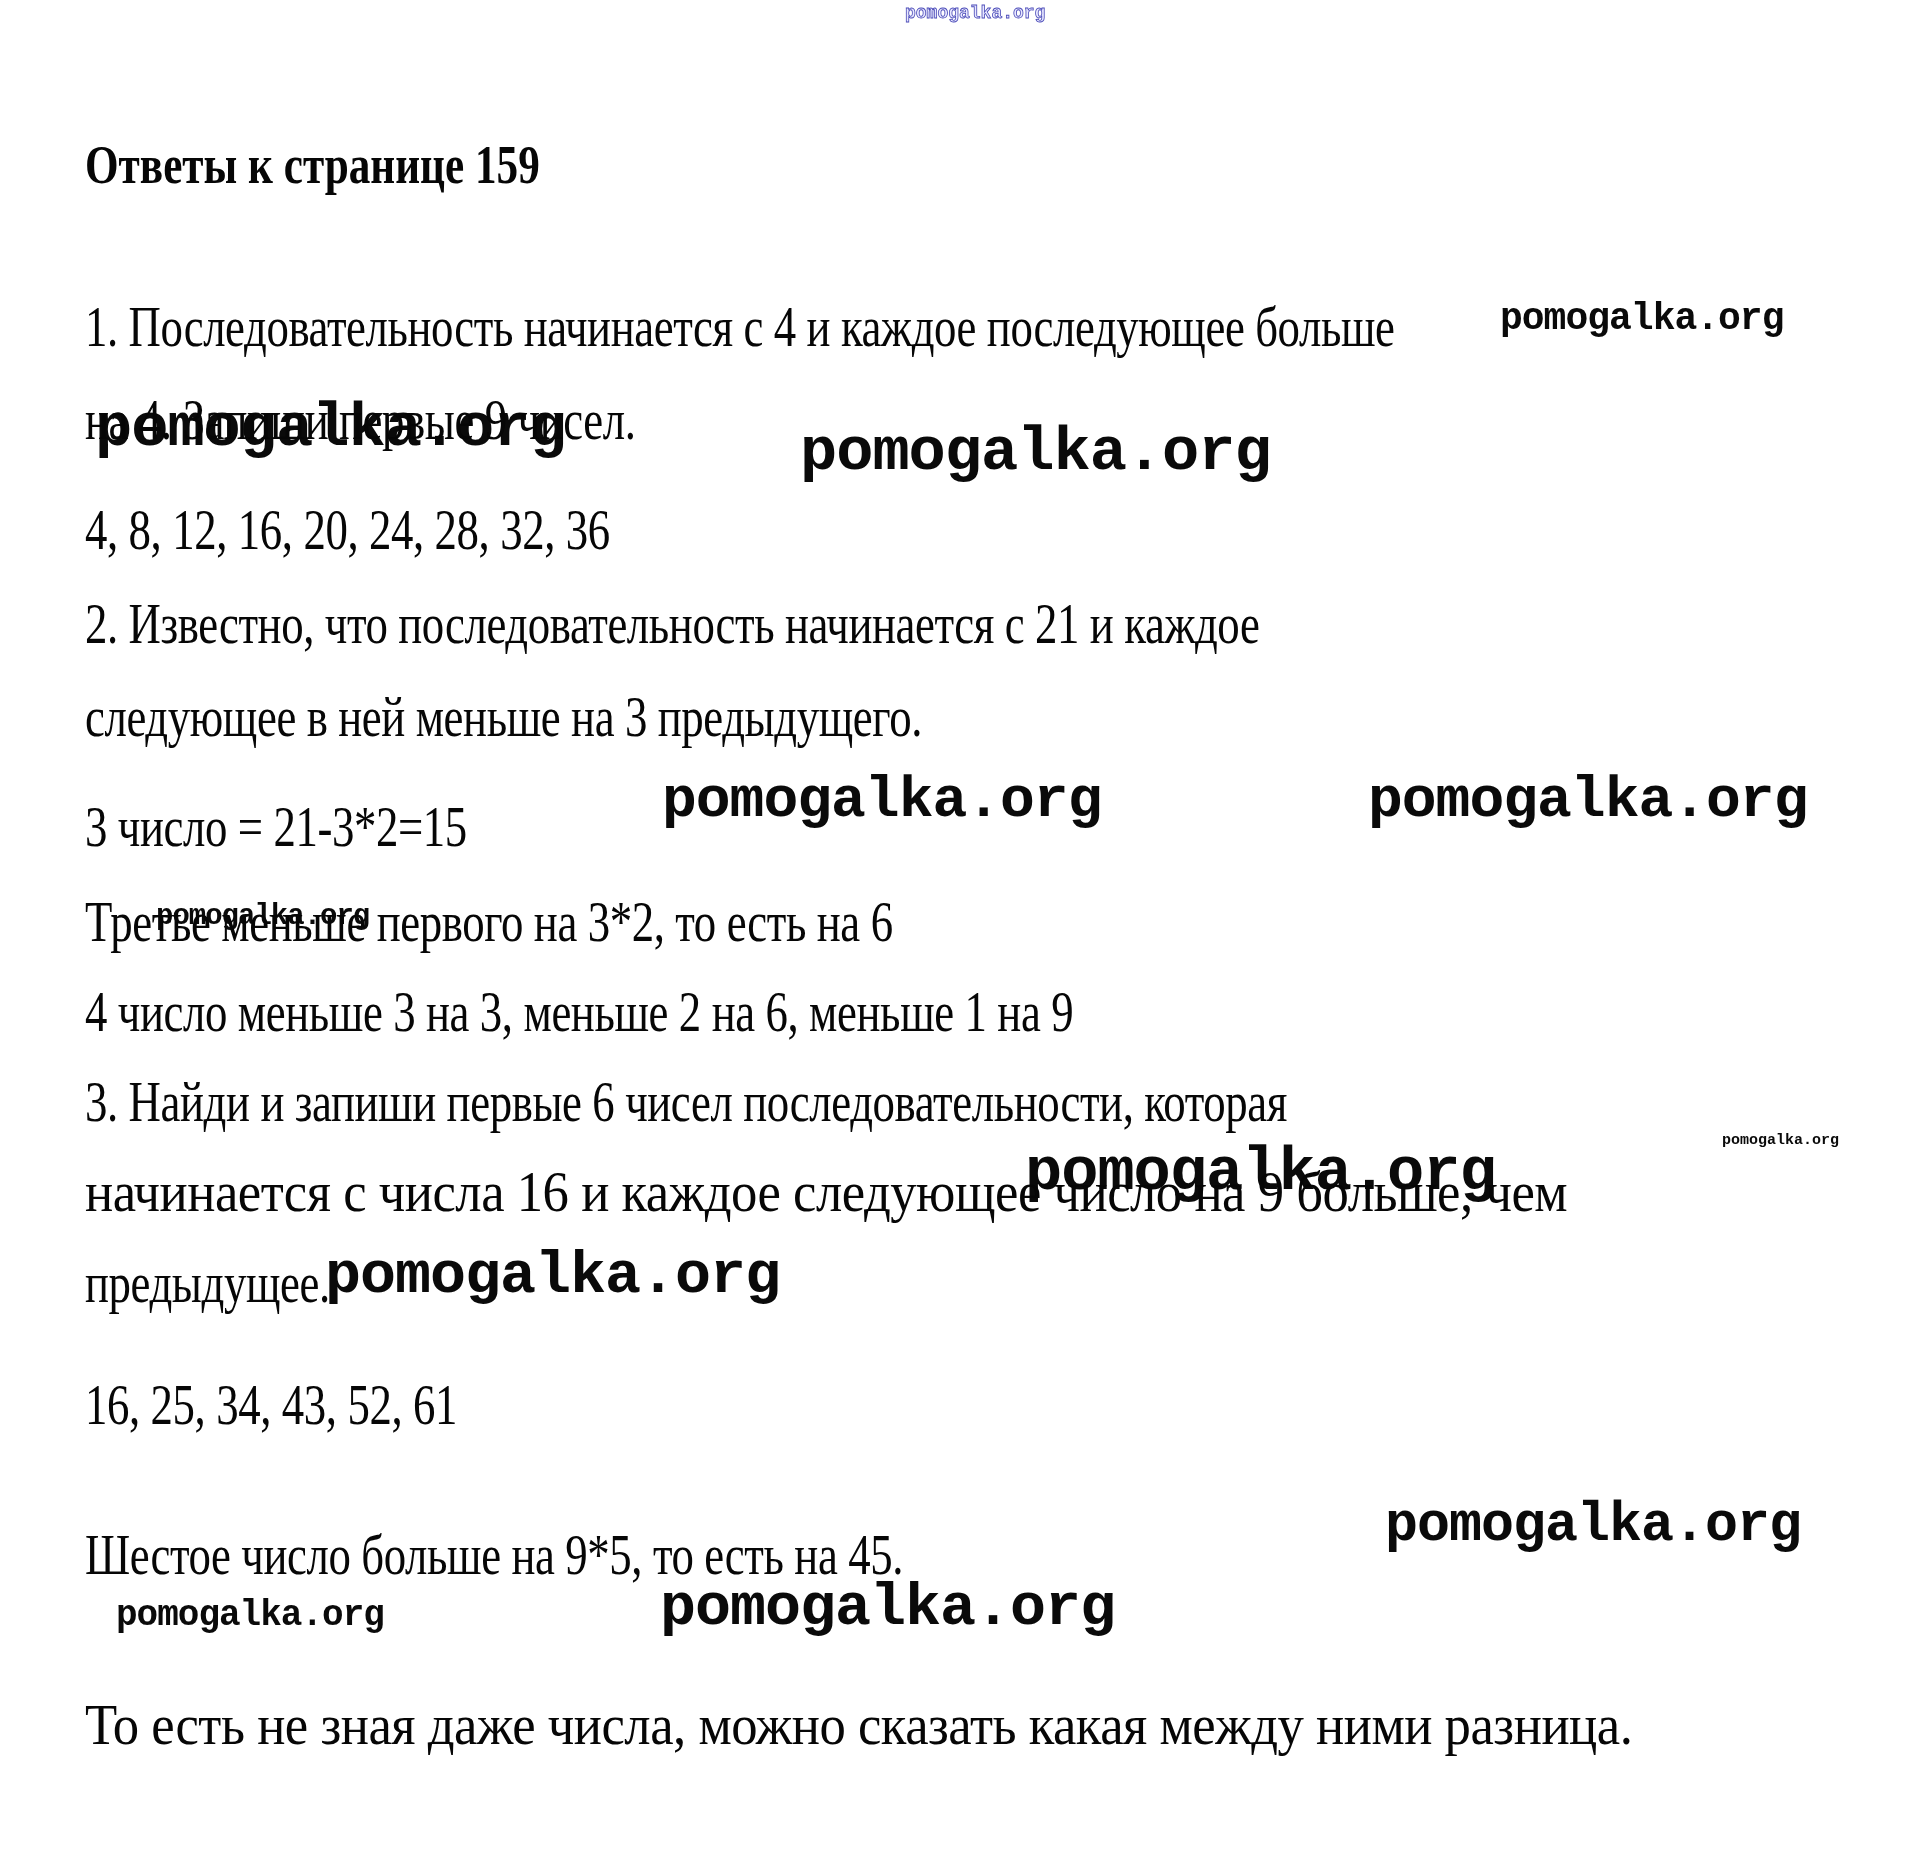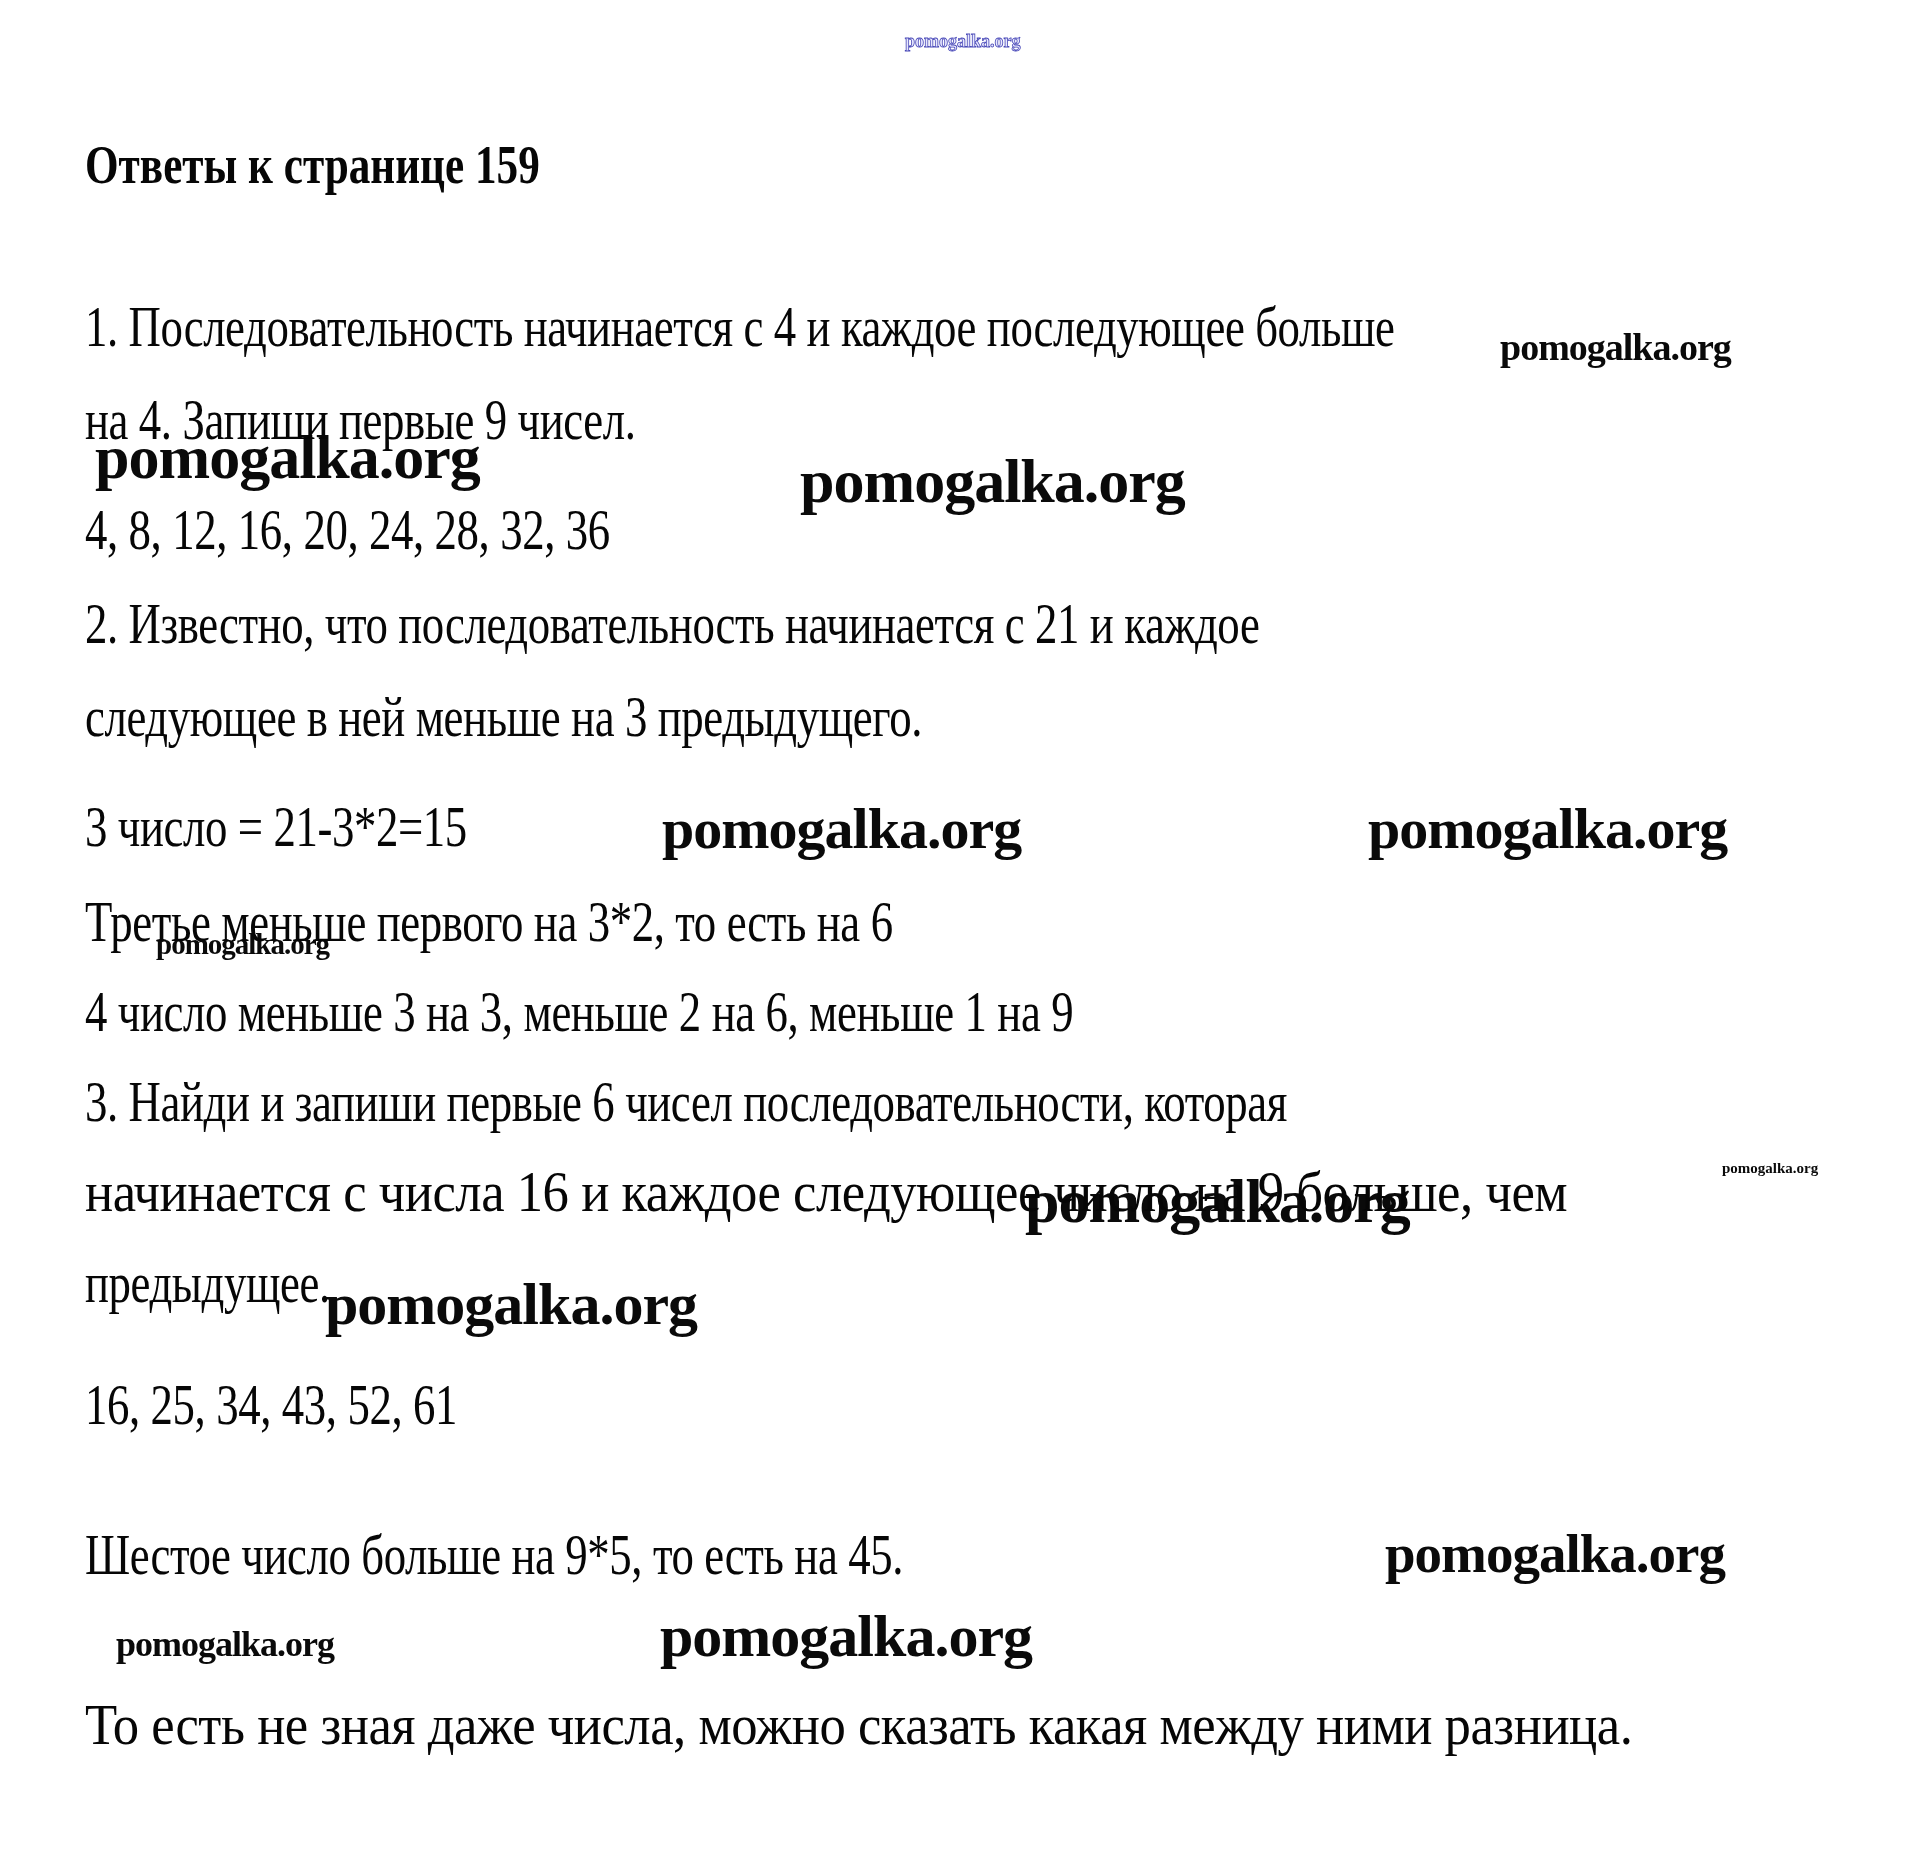--- a/index.html
+++ b/index.html
@@ -32,27 +32,26 @@
     font-size: 56px;
     line-height: 1.12;
     white-space: nowrap;
     letter-spacing: -0.5px;
     transform: scaleX(0.8);
     transform-origin: left top;
   }
   .line.wide { transform: scaleX(0.94); }
   .wm {
     position: absolute;
-    font-family: Liberation Serif, serif;
+    font-family: Liberation Mono, monospace;
     font-weight: bold;
     letter-spacing: -1px;
     white-space: nowrap;
     color: #0a0a0a;
     line-height: 1;
-    margin-top: 28px;
   }
   .wm-top {
     font-weight: 600;
     letter-spacing: 0;
     color: var(--wm-top-color, #5b5bbd);
     -webkit-text-stroke: 0.8px var(--wm-top-color, #5b5bbd);
     -webkit-text-fill-color: #e8e8ff;
   }
   .wm-thin { font-weight: 600; letter-spacing: 0; }
 </style>

